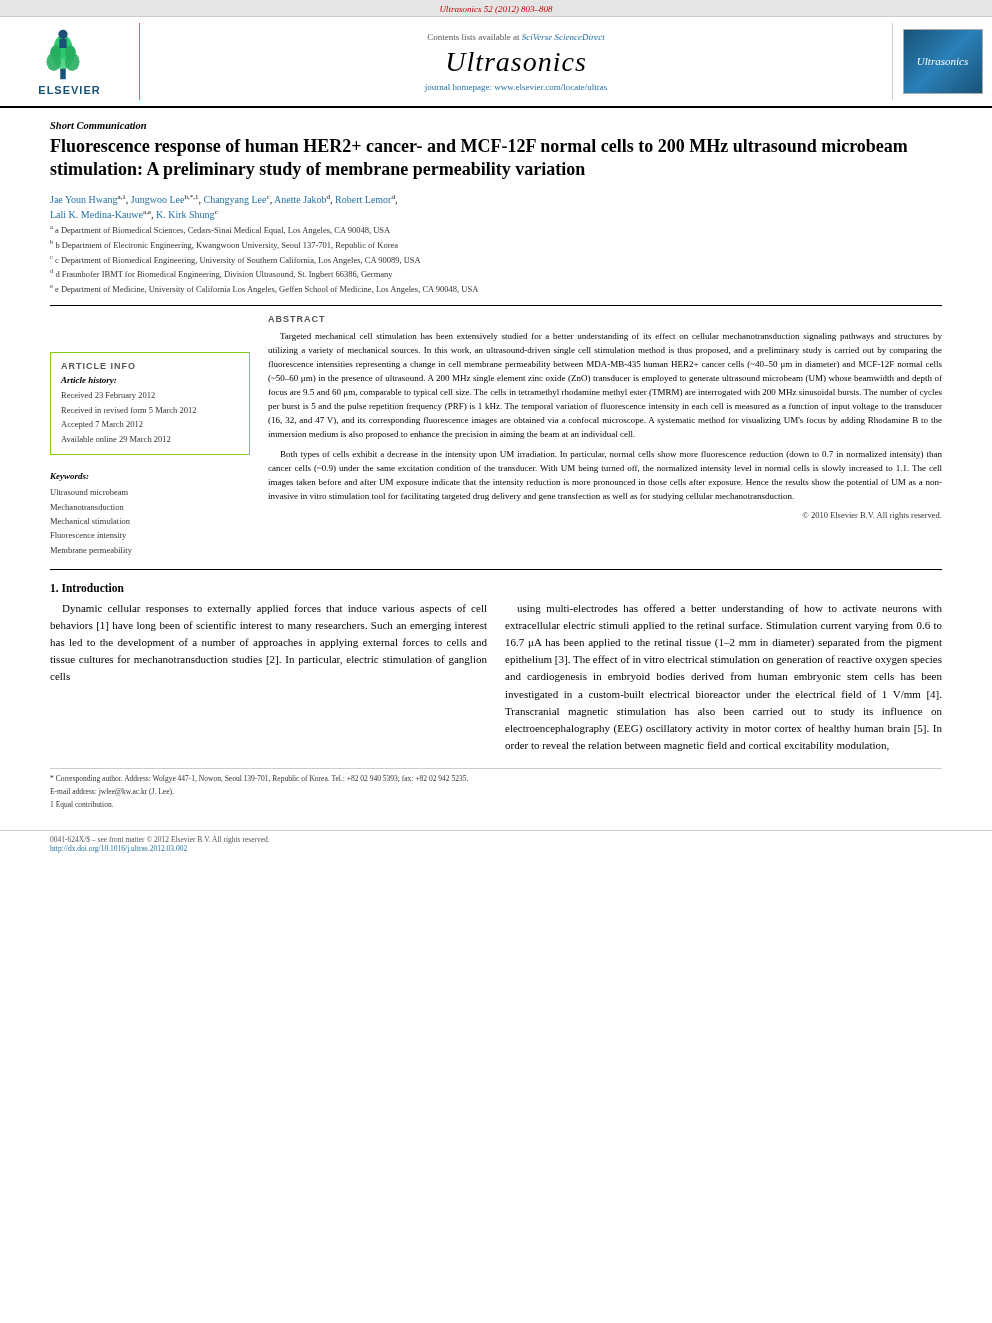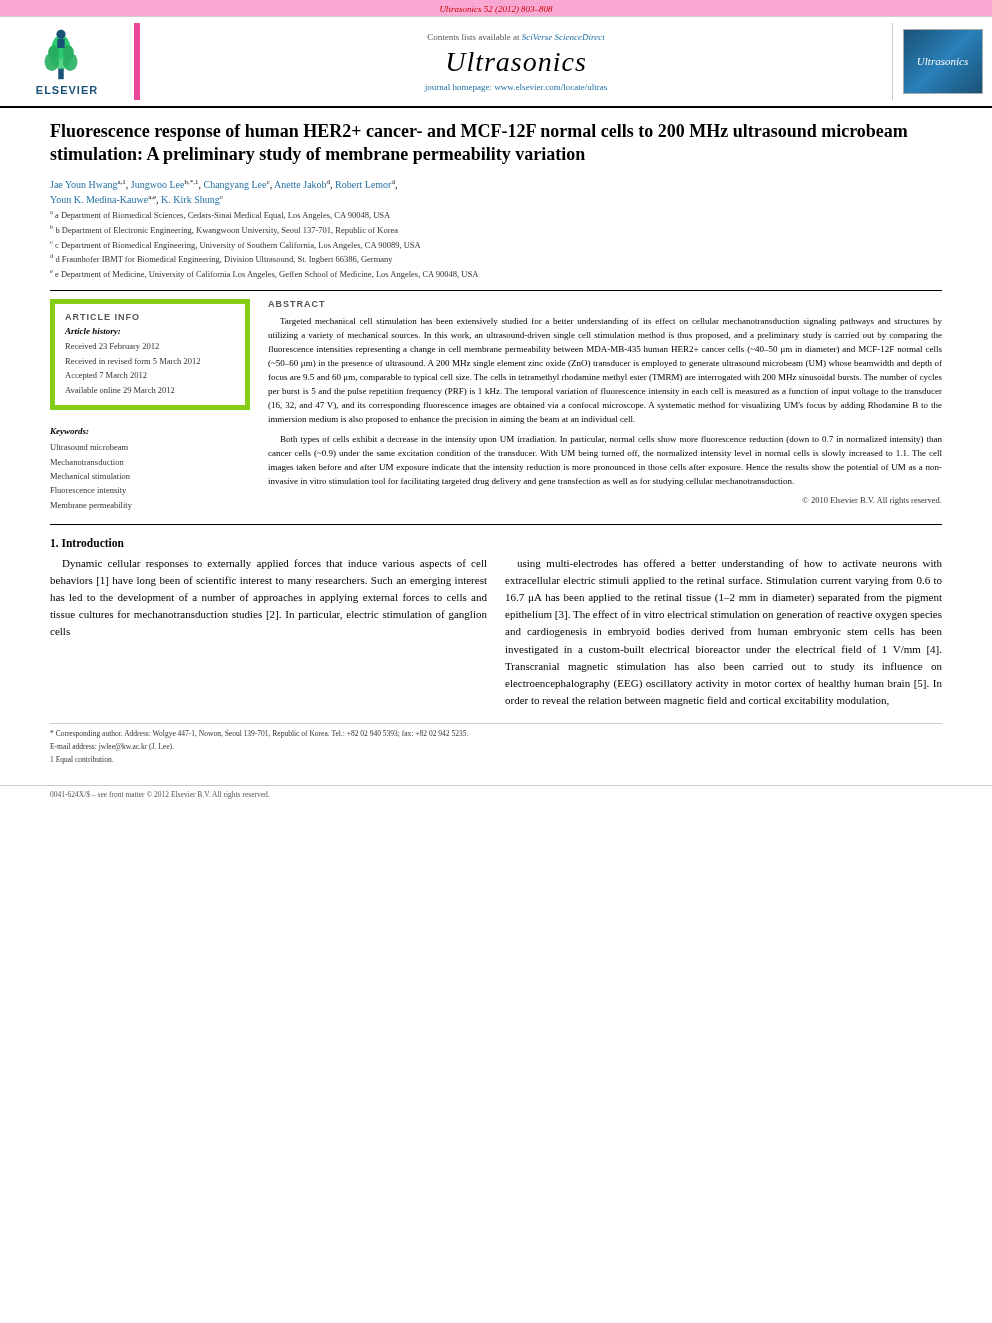--- a/index.html
+++ b/index.html
@@ -7,21 +7,21 @@
       background: #fff;
       font-family: 'Times New Roman', Times, serif;
       font-size: 10px;
       color: #000;
       width: 992px;
       min-height: 1323px;
     }
 
     
     .journal-top-bar {
-      background: #f9a8d4;
+      background: #e5e5e5;
       text-align: center;
       padding: 4px 0 2px 0;
       font-size: 9px;
       color: #555;
       border-bottom: 1px solid #ccc;
     }
     .journal-top-bar span {
       color: #c00;
       font-style: italic;
     }
@@ -31,21 +31,21 @@
       display: flex;
       align-items: stretch;
       border-bottom: 2px solid #000;
       padding: 6px 0;
     }
     .journal-header-left {
       width: 140px;
       display: flex;
       align-items: center;
       justify-content: center;
-      border-right: 6px solid #ec4899;
+      border-right: 1px solid #ec4899;
       padding: 4px 10px;
     }
     .elsevier-logo {
       display: flex;
       flex-direction: column;
       align-items: flex-start;
     }
     .elsevier-logo-tree {
       width: 50px;
       height: 55px;
@@ -170,23 +170,24 @@
     .col-left {
       width: 200px;
       flex-shrink: 0;
     }
     .col-right {
       flex: 1;
     }
 
     
     .article-info-box {
-      border: 5px solid #84cc16;
+      border: 1px solid #84cc16;
       padding: 8px 10px;
       margin-bottom: 10px;
+      margin-top: 38px;
     }
     .article-info-title {
       font-size: 9px;
       font-variant: small-caps;
       letter-spacing: 1px;
       font-weight: bold;
       color: #555;
       margin-bottom: 4px;
       text-transform: uppercase;
       font-family: Arial, sans-serif;
@@ -331,30 +332,31 @@
   </div>
   <div class="journal-header-right">
     <div class="ultras-logo-box">
       <span style="font-size:11px; text-align:center; line-height:1.3;">Ultrasonics</span>
     </div>
   </div>
 </div>
 
 <div class="main-content">
 
+  <div class="section-type">Short Communication</div>
 
   <div class="article-title">Fluorescence response of human HER2+ cancer- and MCF-12F normal cells to 200 MHz ultrasound microbeam stimulation: A preliminary study of membrane permeability variation</div>
 
   <div class="authors">
     <span style="color:#2471a3;">Jae Youn Hwang</span><sup>a,1</sup>, 
     <span style="color:#2471a3;">Jungwoo Lee</span><sup>b,*,1</sup>, 
     <span style="color:#2471a3;">Changyang Lee</span><sup>c</sup>, 
     <span style="color:#2471a3;">Anette Jakob</span><sup>d</sup>, 
     <span style="color:#2471a3;">Robert Lemor</span><sup>d</sup>,<br>
-    <span style="color:#2471a3;">Youn K. Medina-Kauwe</span><sup>a,e</sup>, 
+    <span style="color:#2471a3;">Lali K. Medina-Kauwe</span><sup>a,e</sup>, 
     <span style="color:#2471a3;">K. Kirk Shung</span><sup>c</sup>
   </div>
 
   <div class="affiliations">
     <div><sup>a</sup> <span>a Department of Biomedical Sciences, Cedars-Sinai Medical Equal, Los Angeles, CA 90048, USA</span></div>
     <div><sup>b</sup> <span>b Department of Electronic Engineering, Kwangwoon University, Seoul 137-701, Republic of Korea</span></div>
     <div><sup>c</sup> <span>c Department of Biomedical Engineering, University of Southern California, Los Angeles, CA 90089, USA</span></div>
     <div><sup>d</sup> <span>d Fraunhofer IBMT for Biomedical Engineering, Division Ultrasound, St. Ingbert 66386, Germany</span></div>
     <div><sup>e</sup> <span>e Department of Medicine, University of California Los Angeles, Geffen School of Medicine, Los Angeles, CA 90048, USA</span></div>
   </div>
@@ -410,13 +412,16 @@
   <div class="footnotes-section">
     <div class="footnote-line">* Corresponding author. Address: Wolgye 447-1, Nowon, Seoul 139-701, Republic of Korea. Tel.: +82 02 940 5393; fax: +82 02 942 5235.</div>
     <div class="footnote-line">E-mail address: jwlee@kw.ac.kr (J. Lee).</div>
     <div class="footnote-line">1 Equal contribution.</div>
   </div>
 
 </div>
 
 <div class="bottom-bar">
   <div>0041-624X/$ – see front matter © 2012 Elsevier B.V. All rights reserved.</div>
+  <div>
+    <span style="color:#2471a3;">http://dx.doi.org/10.1016/j.ultras.2012.03.002</span>
+  </div>
 </div>
 
 </body></html>

